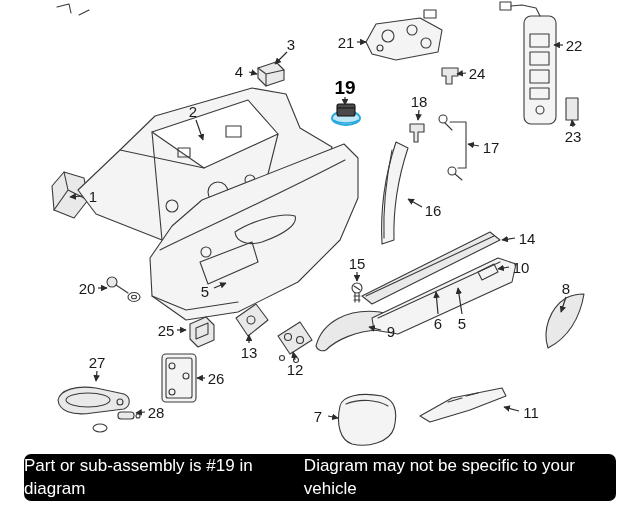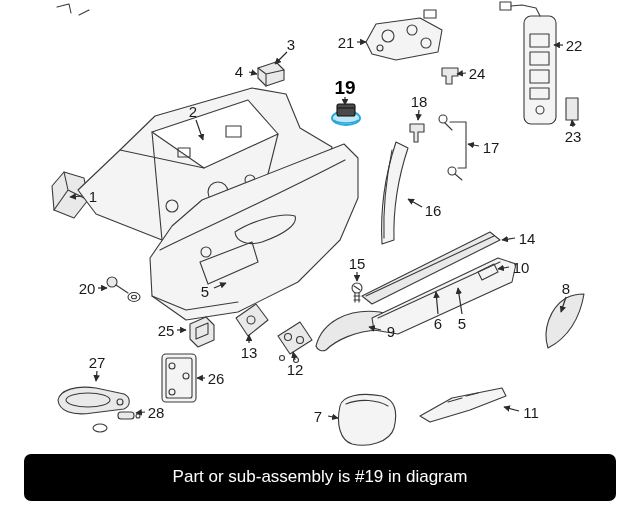--- a/index.html
+++ b/index.html
@@ -254,15 +254,16 @@
         <text x="216" y="378" class="callout">26</text>
         <line x1="97" y1="371" x2="96" y2="381" class="leader" marker-end="url(#arrow)"></line>
         <text x="97" y="362" class="callout">27</text>
         <line x1="145" y1="412" x2="136" y2="413" class="leader" marker-end="url(#arrow)"></line>
         <text x="156" y="412" class="callout">28</text>
       </g>
   </svg>
 
   <div id="banner" style="background: rgb(0, 0, 0); color: rgb(255, 255, 255);">
     <div>Part or sub-assembly is #19 in diagram</div>
+    <div>Diagram may not be specific to your vehicle</div>
   </div>
 
 </div>
 
 </body></html>

